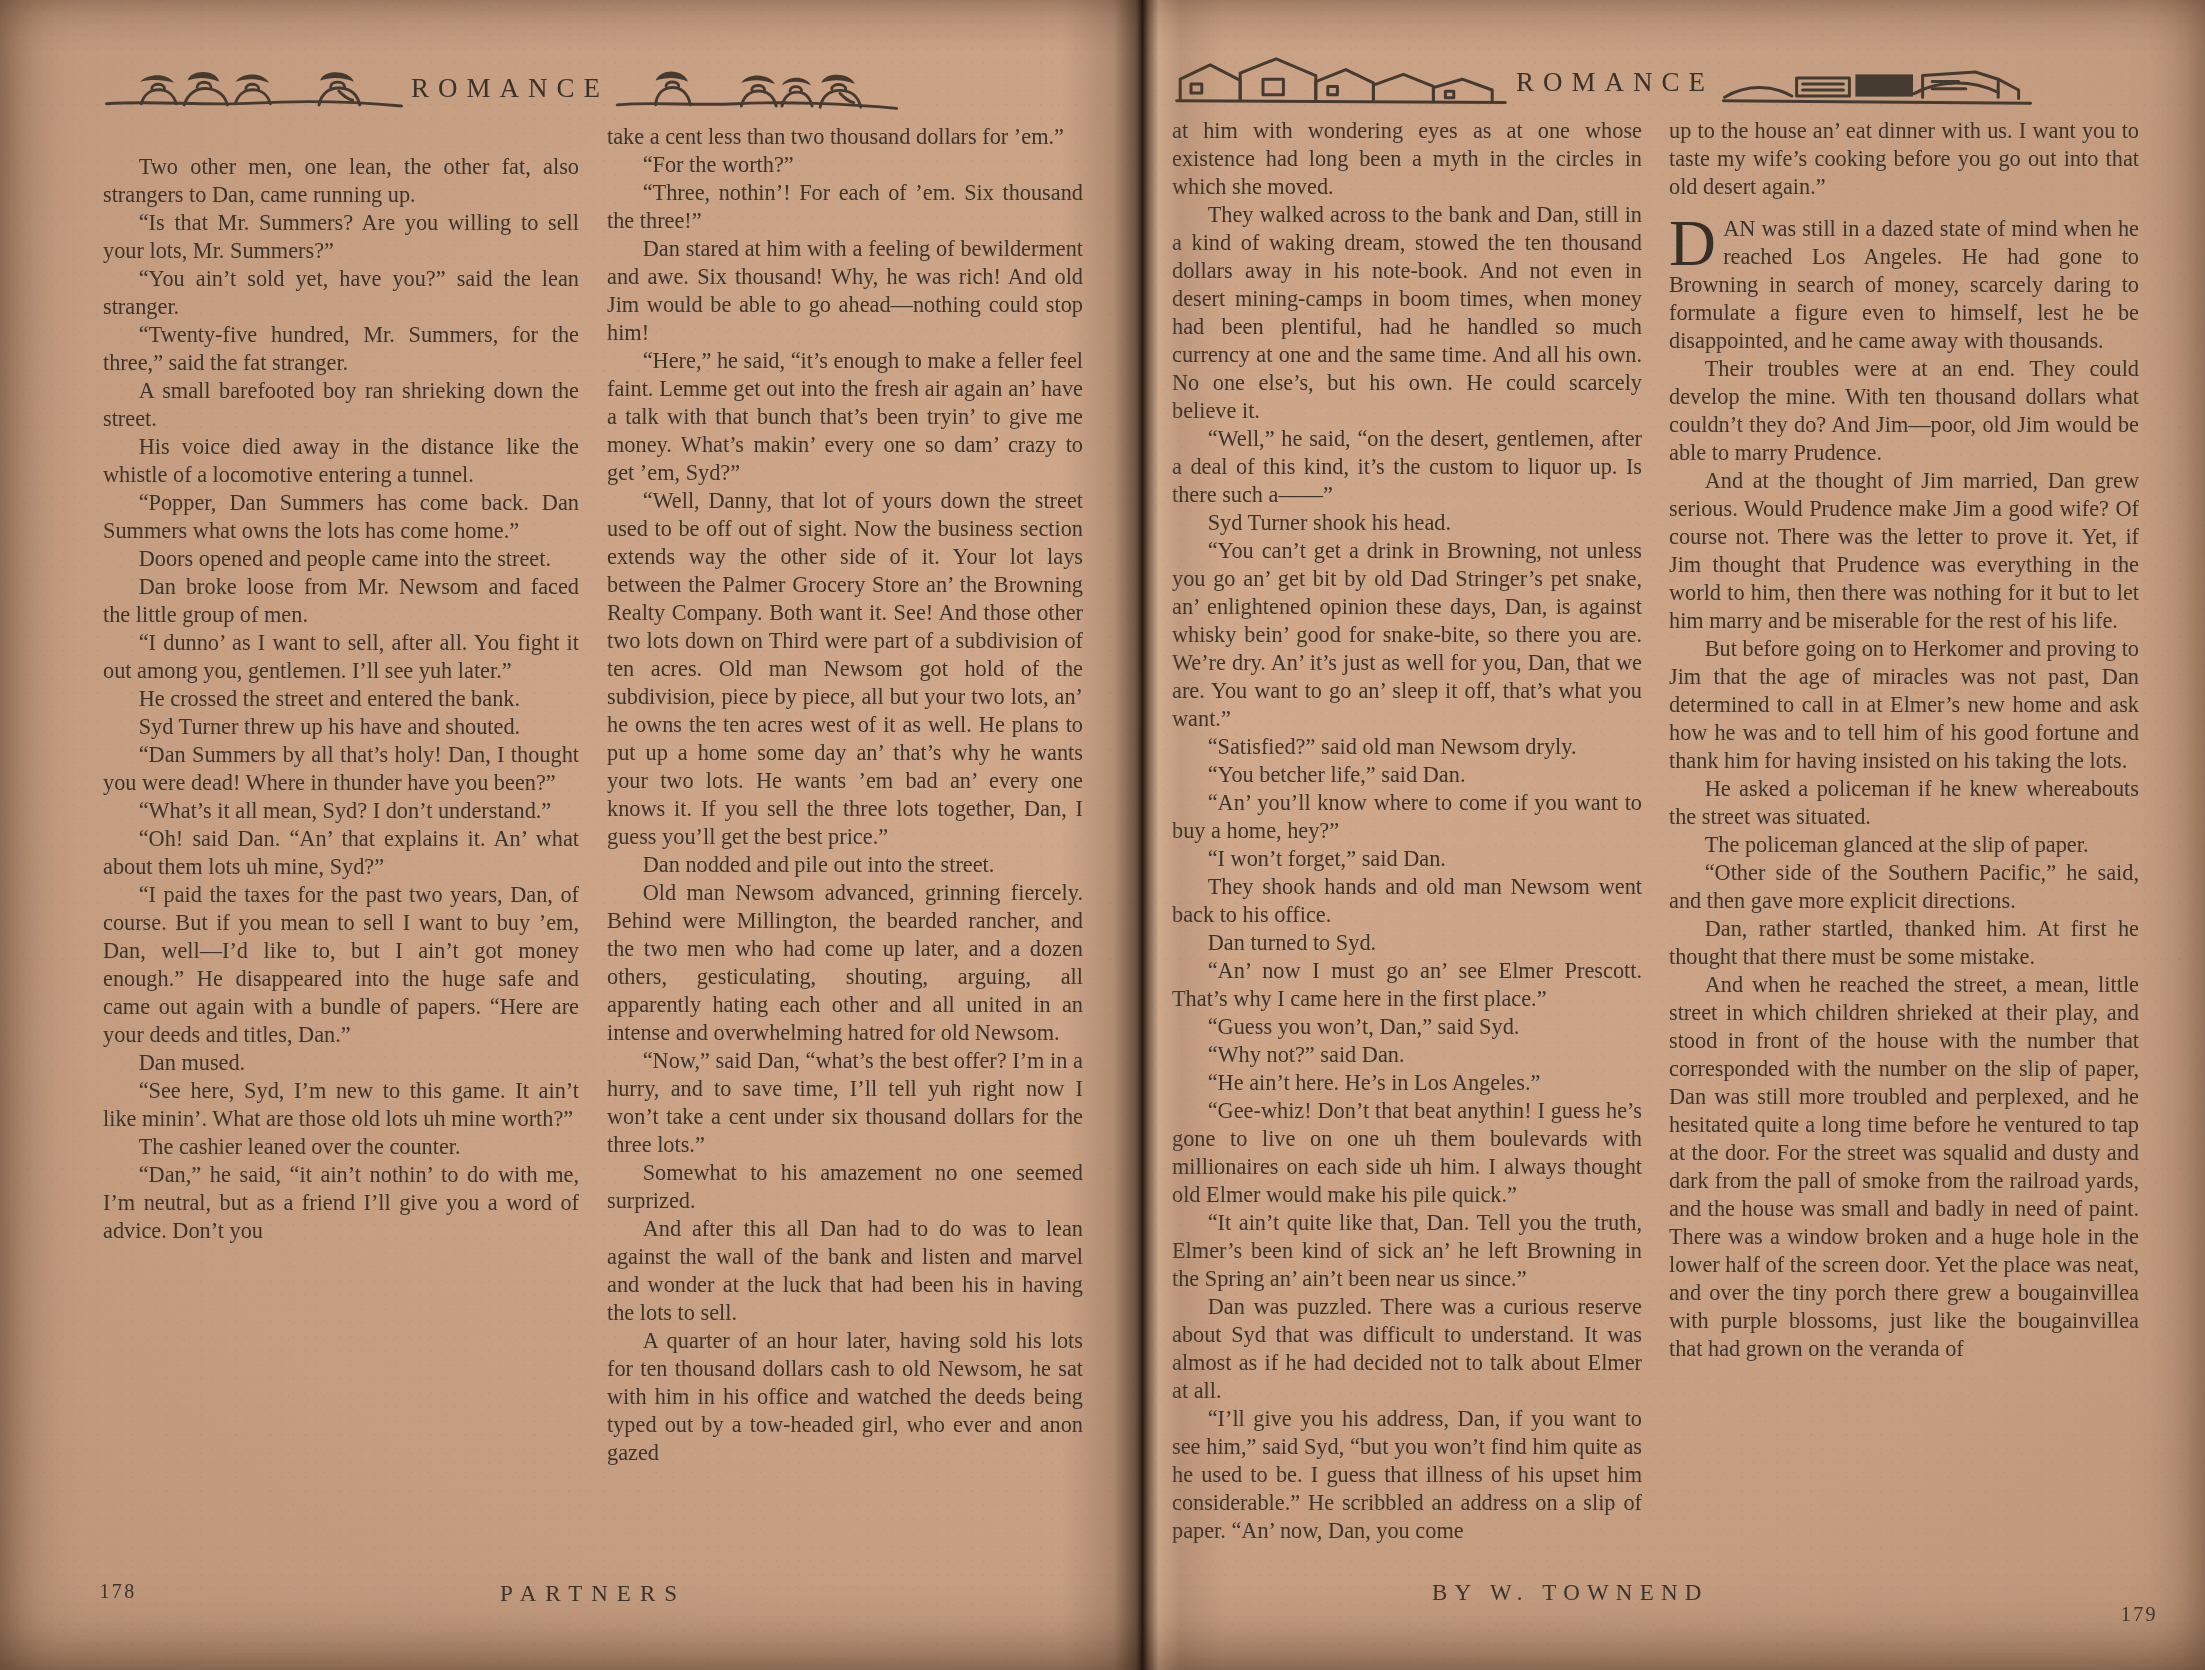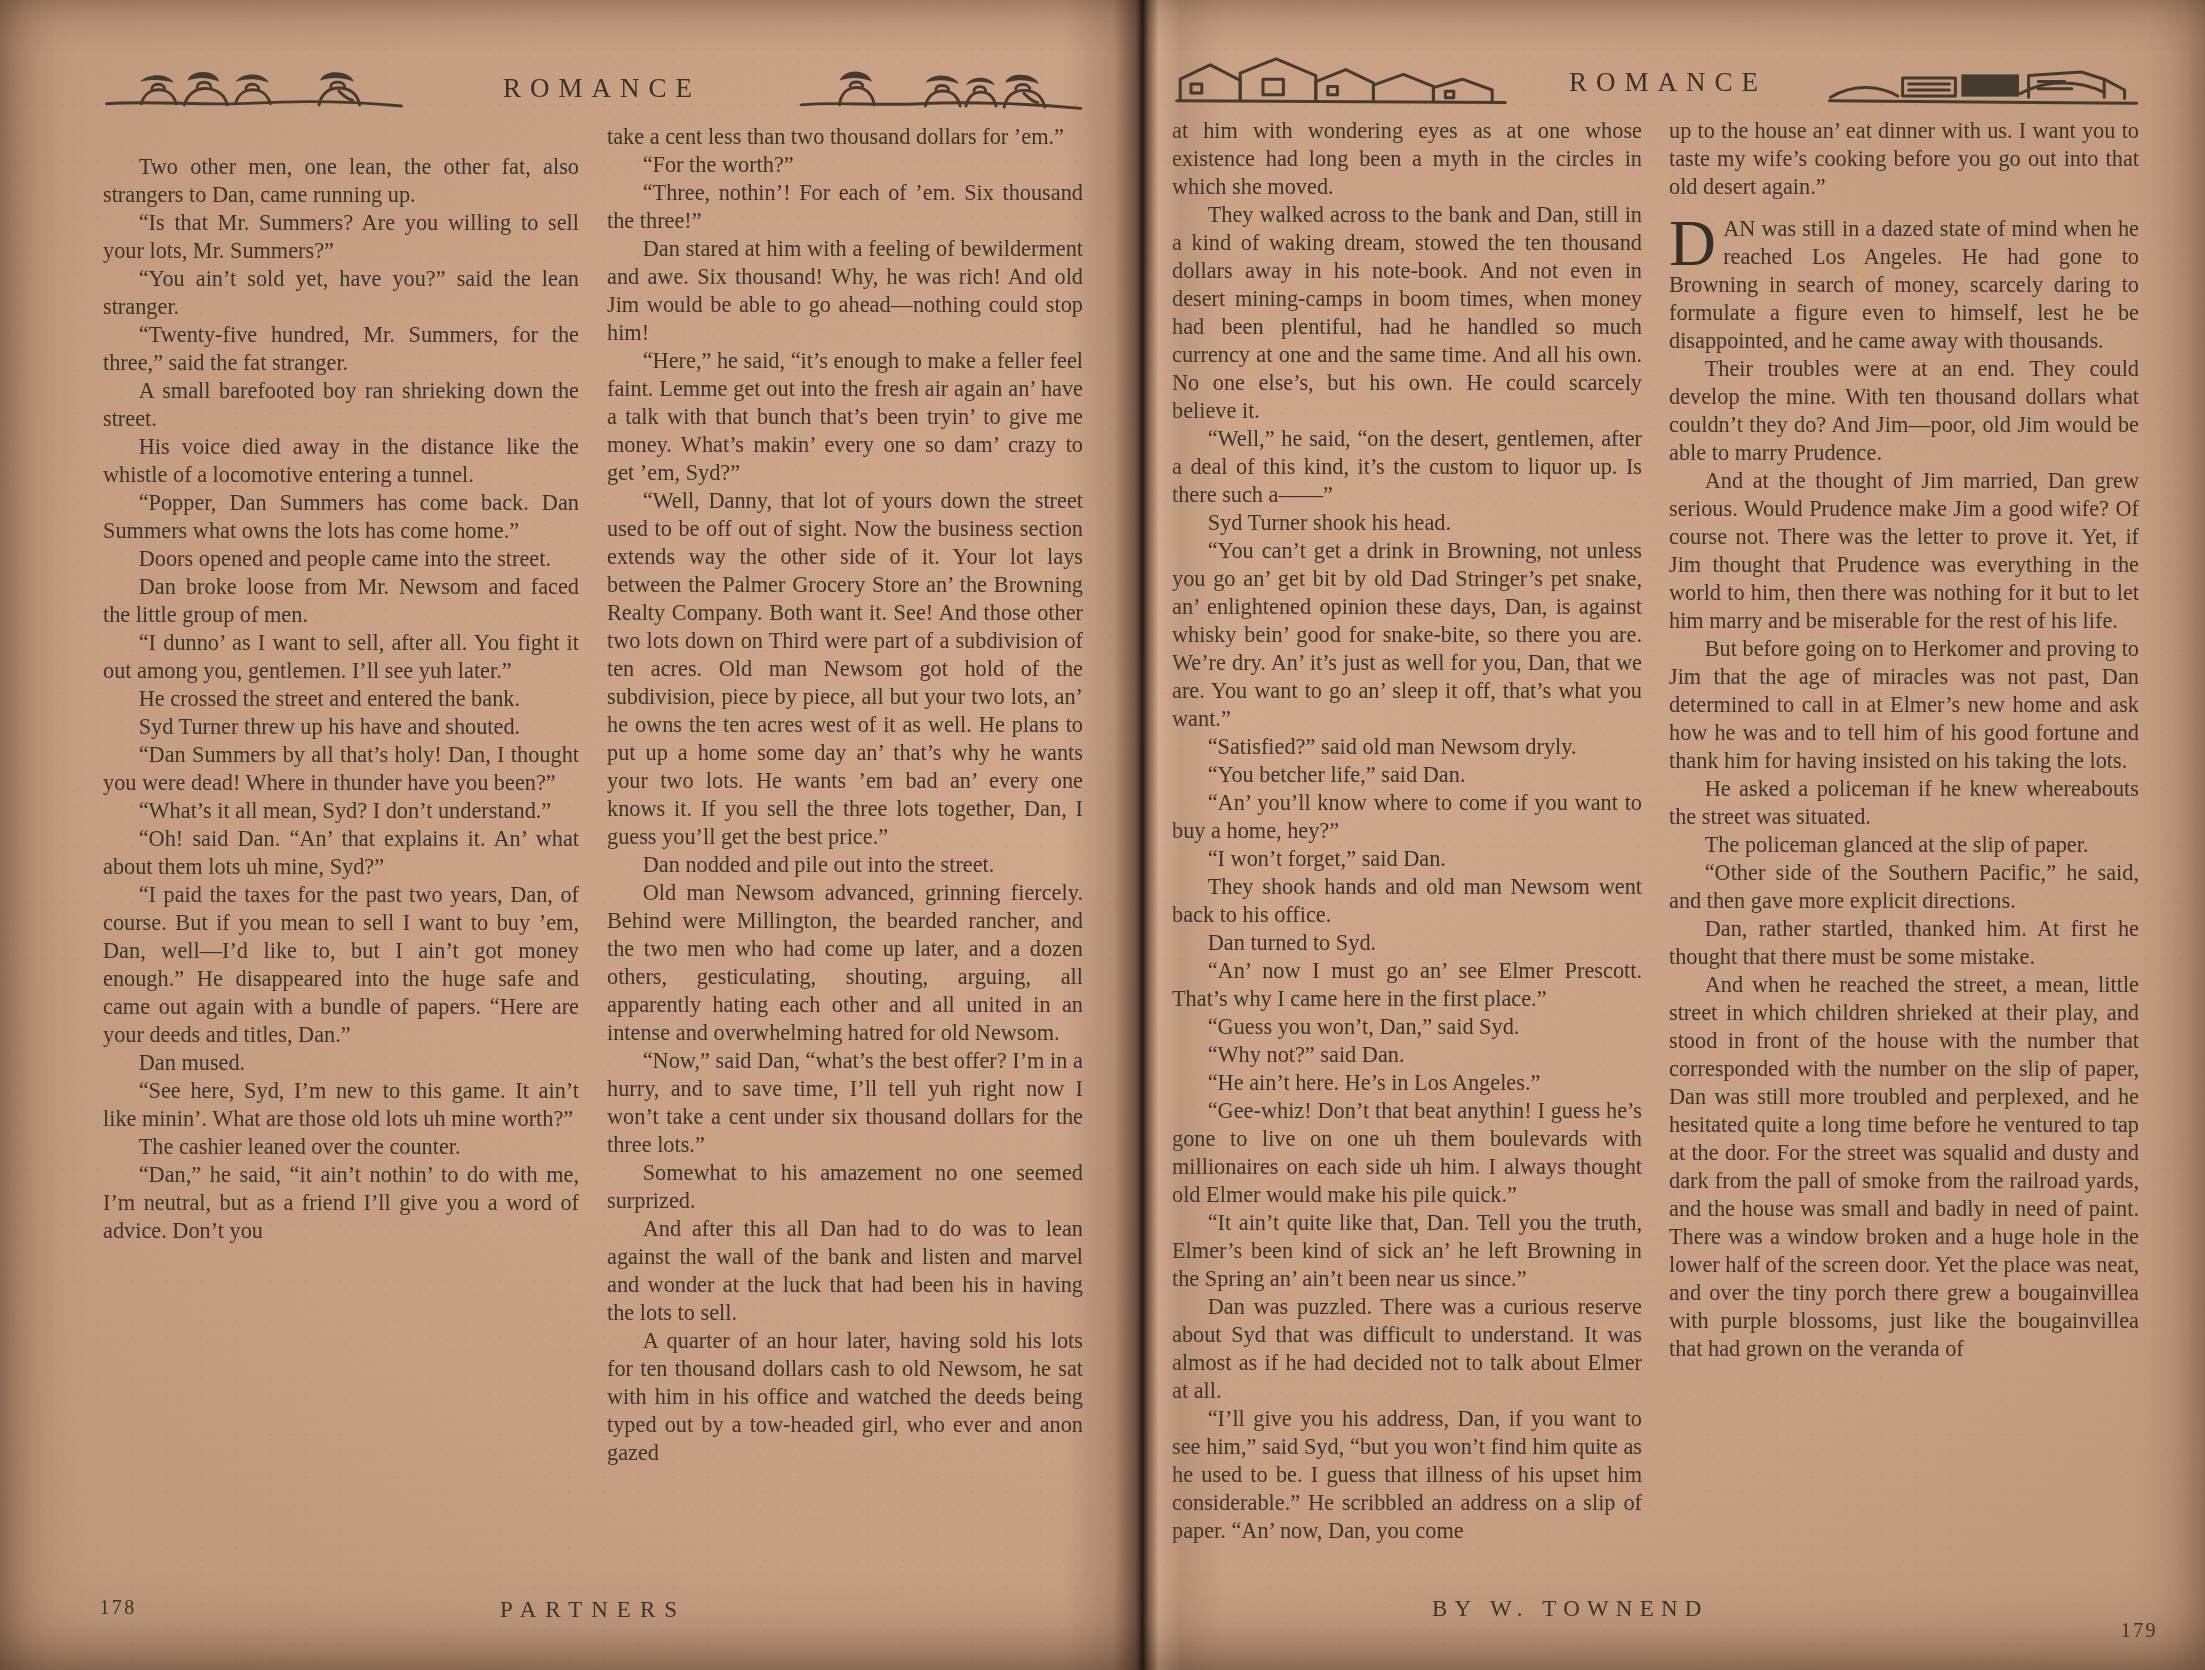--- a/index.html
+++ b/index.html
@@ -22,21 +22,21 @@
   .gutter{position:absolute;left:1062px;top:0;width:161px;height:1671px;z-index:3;
     background:linear-gradient(to right,
       rgba(74,50,32,0) 0%, rgba(74,50,32,.22) 32%, rgba(48,30,17,.62) 46%,
       rgba(26,16,9,.92) 50%, rgba(48,30,17,.5) 54%,
       rgba(210,178,150,.25) 60%, rgba(74,50,32,.12) 74%, rgba(74,50,32,0) 100%);}
 
   .page{position:absolute;top:0;height:1671px;box-sizing:border-box;z-index:2;}
   .page-left{left:0;width:1125px;padding:37px 42px 0 103px;}
   .page-right{left:1148px;width:1058px;padding:31px 66px 0 24px;}
 
-  .pagehead{height:77px;display:flex;align-items:flex-end;justify-content:space-between;}
+  .pagehead{height:77px;display:flex;align-items:flex-end;}
   .running-head{font-size:27px;letter-spacing:9px;color:#3a3129;
     margin:0 6px 9.7px 6px;white-space:nowrap;}
   .headart{flex:0 0 auto;opacity:.92;}
 
   .cols{display:flex;margin-top:8.5px;height:1453px;}
   .page-left .cols{gap:28px;}
   .page-right .cols{gap:27px;}
   .col{overflow:hidden;}
   .page-left .col{width:476px;}
   .page-right .col{width:470px;}
@@ -44,21 +44,21 @@
 
   .para{margin:0;font-size:22.3px;line-height:28px;text-align:justify;
         text-indent:1.6em;hyphens:auto;-webkit-hyphens:auto;}
   .col.cont > .para:first-child{text-indent:0;}
   .sublist{display:contents;}
 
   .para.dc{text-indent:0;margin-top:14.5px;}
   .dropcap{float:left;font-size:65px;line-height:48px;padding:3.6px 7.2px 0 0;
            color:#372e25;}
 
-  .pagefoot{position:relative;margin-top:20px;height:66px;}
+  .pagefoot{position:relative;margin-top:4px;height:66px;}
   .pn{font-size:20px;letter-spacing:2.4px;color:#3c332a;}
   .page-left .pn{position:absolute;left:-3.6px;top:0;}
   .ft{position:absolute;left:50%;transform:translateX(-50%);top:1.2px;
       font-size:23px;letter-spacing:9px;}
   .byline{position:absolute;left:260px;top:6px;font-size:23px;letter-spacing:7.2px;white-space:nowrap;}
   .page-right .pn{position:absolute;right:-18px;top:29px;}
 
   svg .ink{stroke:#3b3229;fill:none;stroke-width:5;stroke-linecap:round;stroke-linejoin:round;}
   svg .inkfill{fill:#3b3229;stroke:none;}
 </style>

